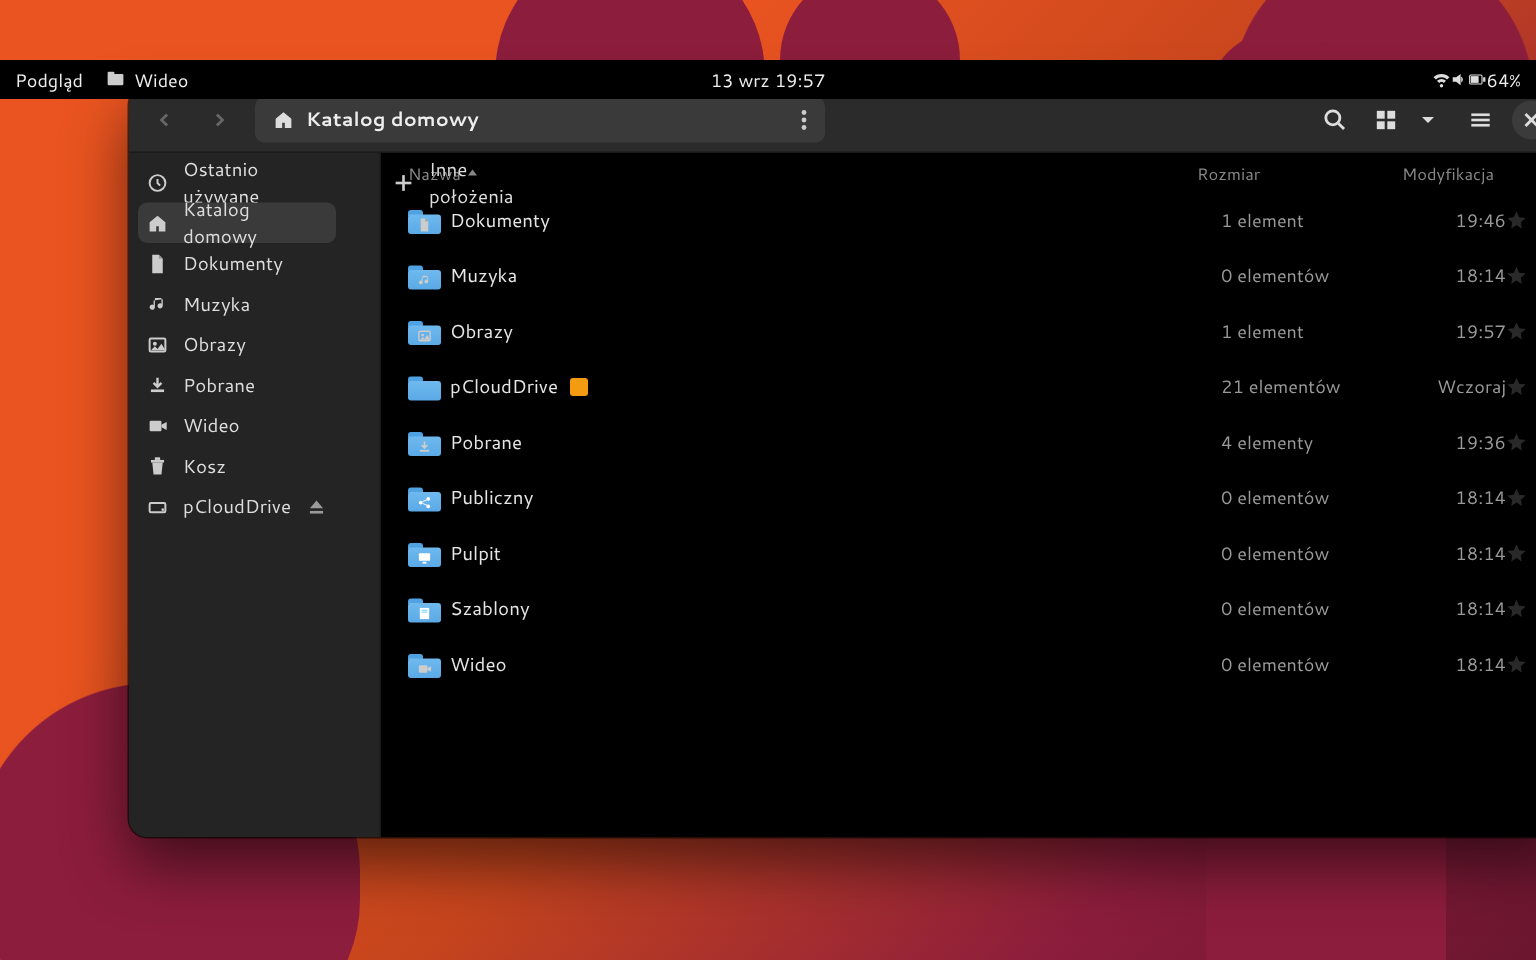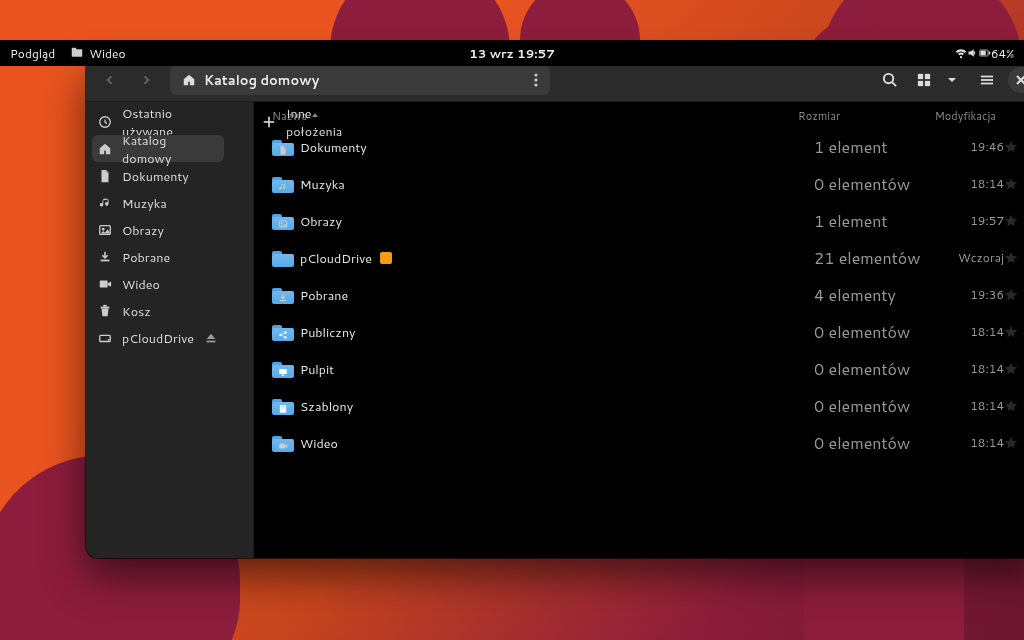--- a/index.html
+++ b/index.html
@@ -20,21 +20,21 @@
   .b5 { width: 100px; height: 180px; top: 20px; right: 120px; border-radius: 50px; }
 
   
   .topbar {
     position: absolute; top: 0; left: 0; right: 0; height: 26px;
     background: #000; color: #eee; display: flex; align-items: center;
     font-size: 12px; padding: 0 10px; z-index: 10; margin-top: 40px;
   }
   .topbar .left { display: flex; gap: 16px; align-items: center; }
   .topbar .left .item { display: flex; align-items: center; gap: 6px; }
-  .topbar .center { position: absolute; left: 50%; transform: translateX(-50%); font-weight: 700; }
+  .topbar .center { position: absolute; left: 50%; transform: translateX(-50%); font-weight: 400; }
   .topbar .right { margin-left: auto; display: flex; gap: 0; align-items: center; }
   .topbar .tiny-icon { width: 12px; height: 12px; }
 
   
   .window {
     position: absolute; top: 58px; left: 86px; width: 956px; height: 500px;
     background: #1e1e1e; border-radius: 12px; overflow: hidden;
     box-shadow: 0 18px 40px rgba(0,0,0,0.55), 0 0 0 1px rgba(0,0,0,0.6);
     display: flex; flex-direction: column;
   }
@@ -92,21 +92,21 @@
   .colhdr .mod  { width: 80px; text-align: right; }
   .colhdr .star { width: 20px; }
 
   .rows { flex: 1; overflow: auto; }
   .row {
     display: flex; align-items: center; padding: 0 18px; height: 37px;
     font-size: 12.5px; color: #e6e6e6;
   }
   .row .ficon { flex: 0 0 28px; display: flex; align-items: center; }
   .row .fname { flex: 1; display: flex; align-items: center; gap: 8px; }
-  .row .fsize { width: 110px; color: #9a9a9a; font-size: 16px; }
+  .row .fsize { width: 110px; color: #9a9a9a; font-size: 12px; }
   .row .fmod  { width: 80px; color: #9a9a9a; font-size: 12px; text-align: right; }
   .row .fstar { width: 20px; text-align: right; color: #555; }
   .row .fstar svg { opacity: .35; }
 
   .folder {
     width: 22px; height: 18px; position: relative;
   }
   .folder::before {
     content: ""; position: absolute; left: 0; top: 2px; width: 10px; height: 4px;
     background: #4fa3e3; border-radius: 2px 2px 0 0;

